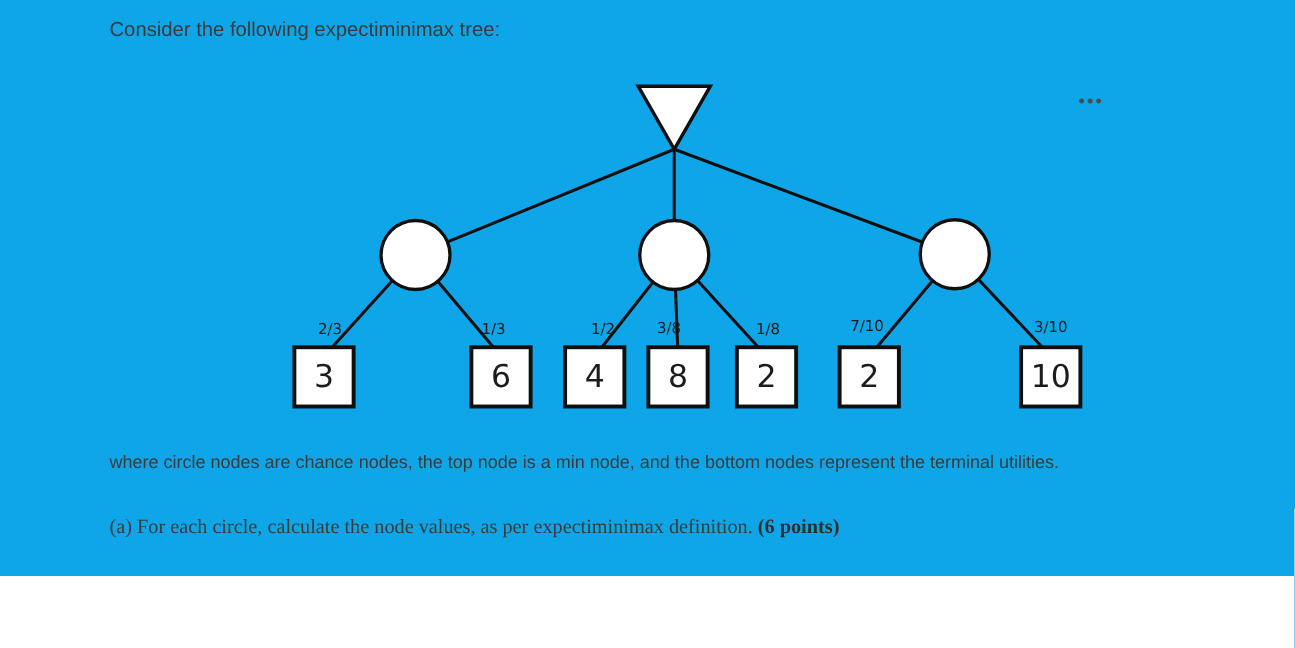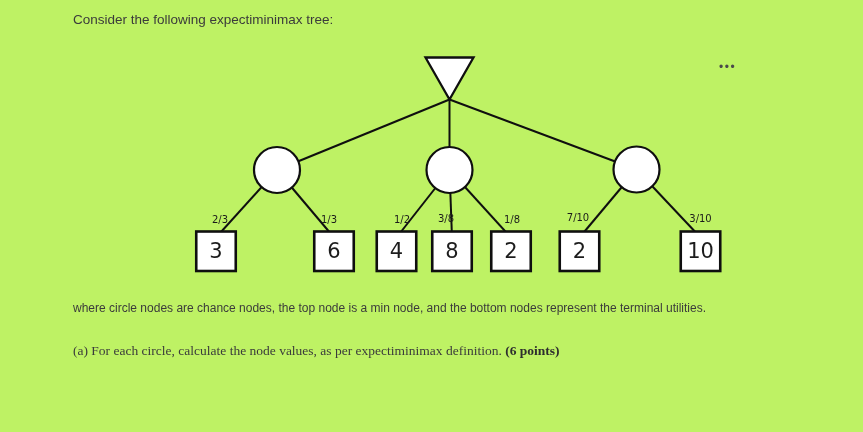--- a/index.html
+++ b/index.html
@@ -1,20 +1,20 @@
 <!DOCTYPE html>
 <html><head>
 <meta charset="utf-8">
 <style>
   html, body { margin: 0; padding: 0; background: #ffffff; }
   #screen {
     position: relative;
     width: 863px;
-    height: 432px;
-    background: #bef264;
+    height: 384px;
+    background: #0ea5e9;
     overflow: hidden;
     font-family: "Liberation Sans", sans-serif;
     color: #3b3b3b;
   }
   .title {
     position: absolute;
     left: 73px;
     top: 12px;
     font-size: 13.5px;
     white-space: nowrap;

